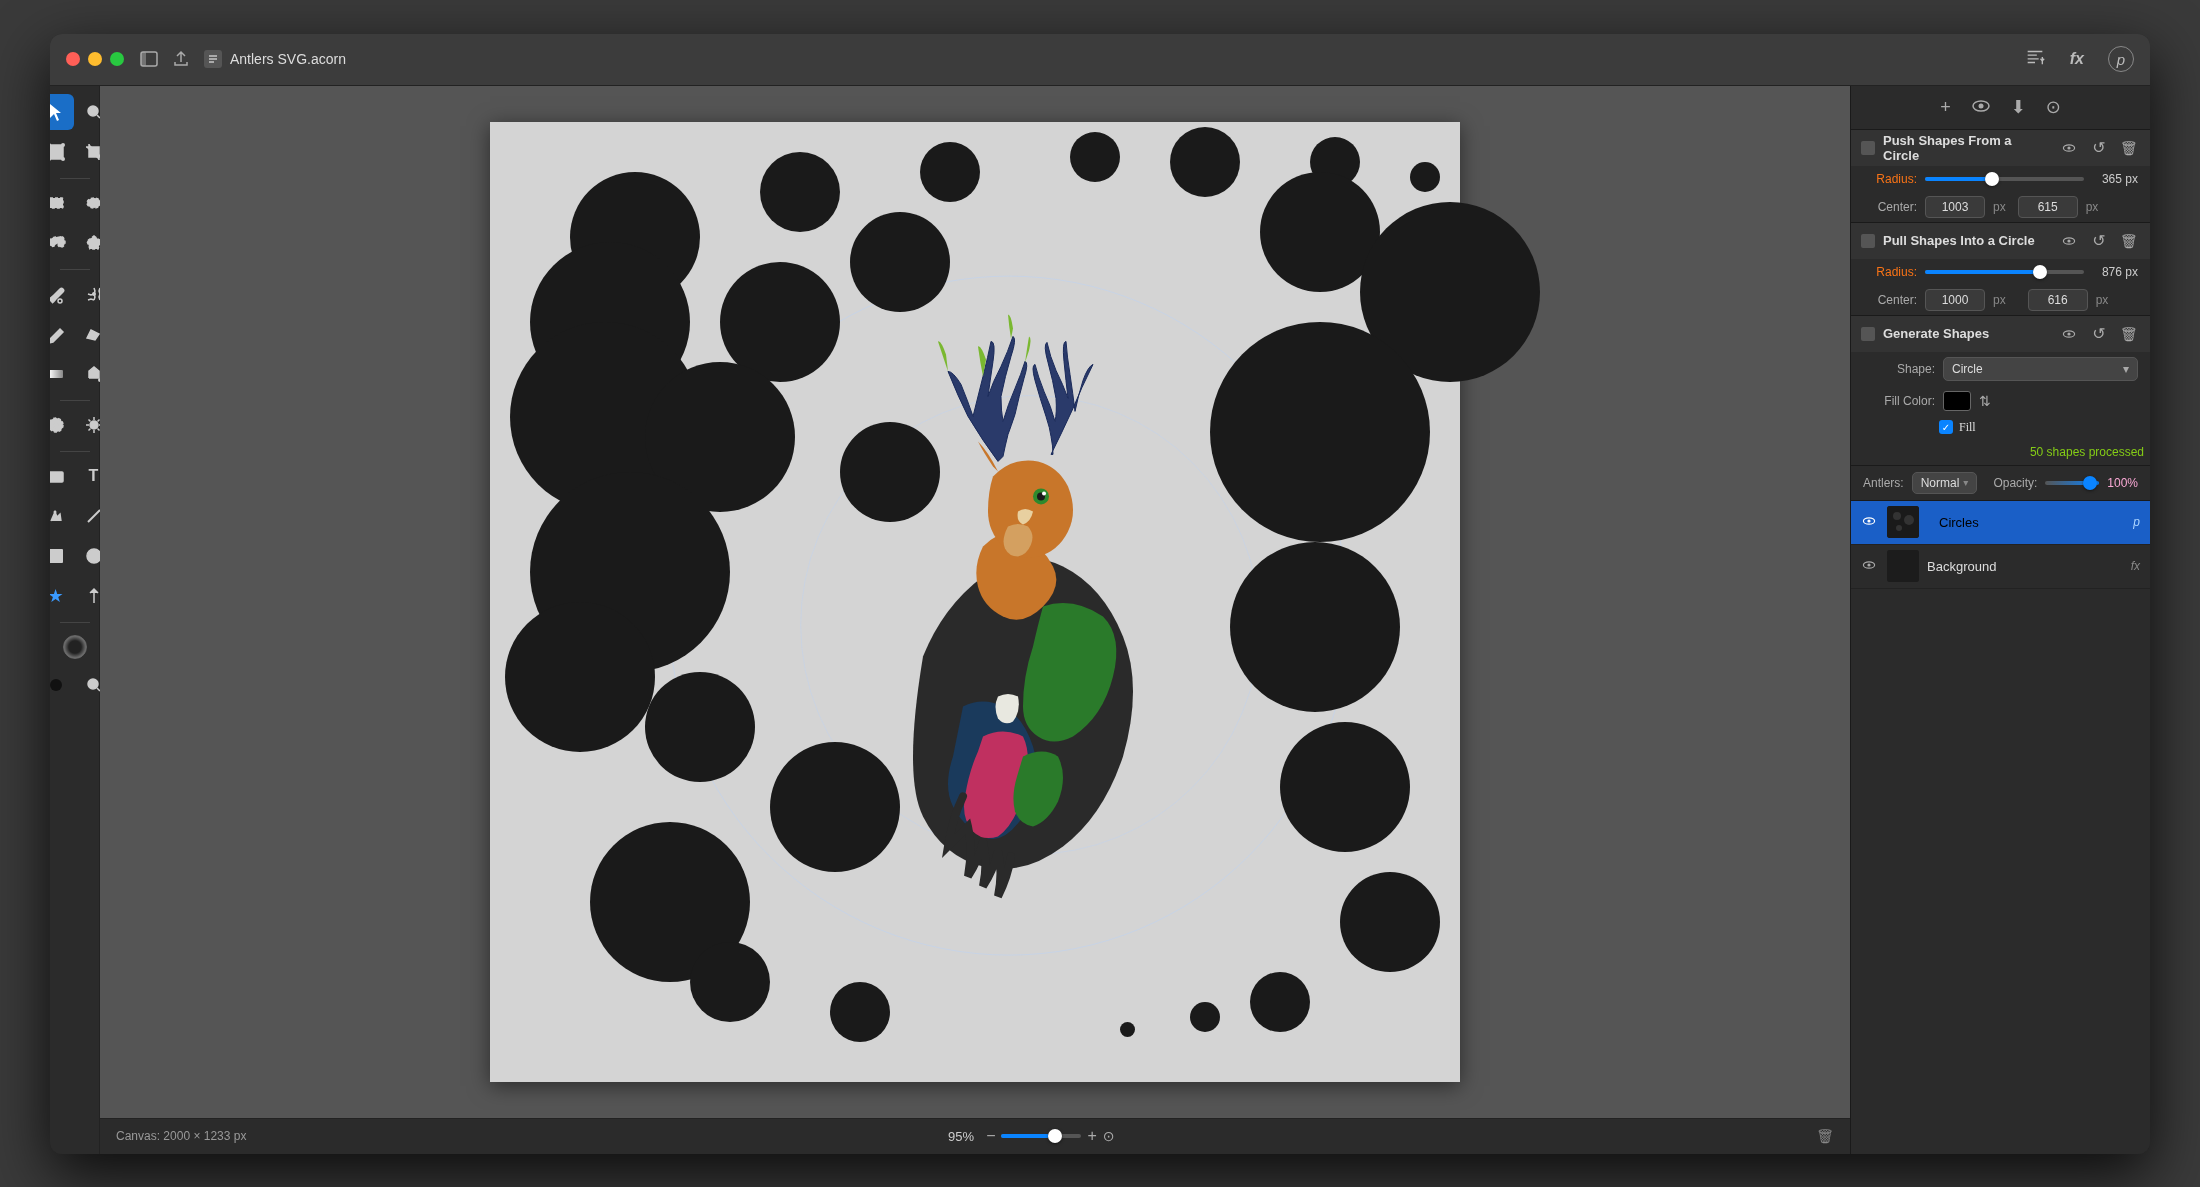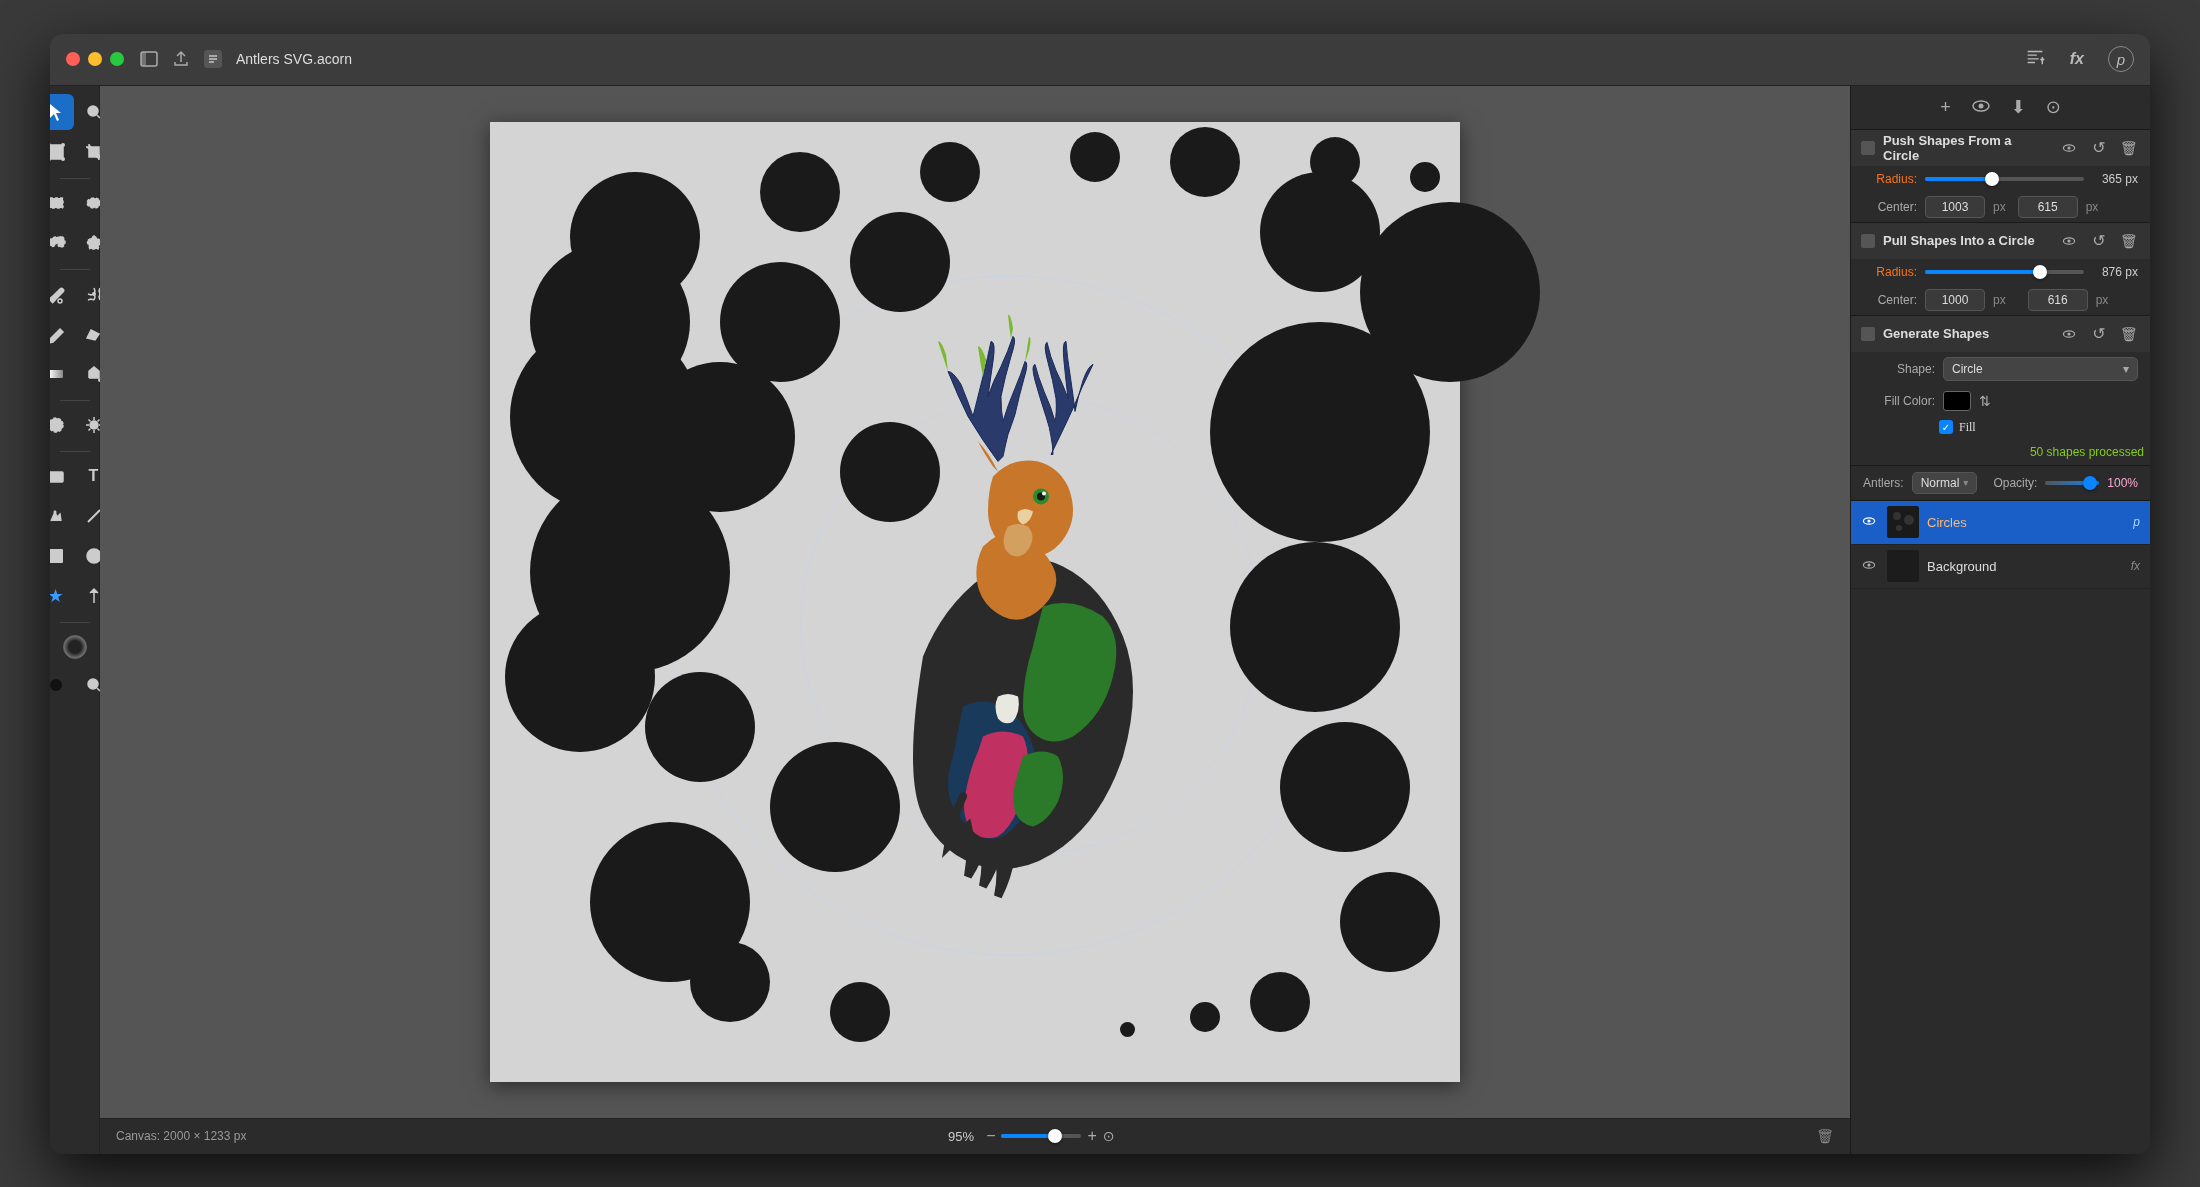--- a/index.html
+++ b/index.html
@@ -55,21 +55,21 @@
       align-items: center;
       justify-content: center;
       font-size: 16px;
     }
     .filename {
       color: #ddd;
       font-size: 14px;
       font-weight: 500;
       display: flex;
       align-items: center;
-      gap: 14px;
+      gap: 8px;
     }
     .filename-icon {
       width: 18px;
       height: 18px;
       background: #555;
       border-radius: 3px;
       display: flex;
       align-items: center;
       justify-content: center;
       font-size: 10px;
@@ -471,21 +471,21 @@
       justify-content: center;
     }
     .layer-thumb-bg {
       background: #222;
     }
     .layer-name {
       color: #ddd;
       font-size: 13px;
       flex: 1;
     }
-    .layer-item.active .layer-name { color: #fdba74; }
+    .layer-item.active .layer-name { color: #000000; margin-left: 12px; }
     .layer-badge {
       color: #888;
       font-size: 12px;
       font-style: italic;
     }
     .layer-item.active .layer-badge { color: #aad4ff; }
     .tool-pair {
       display: flex;
       gap: 2px;
       margin-bottom: 2px;

